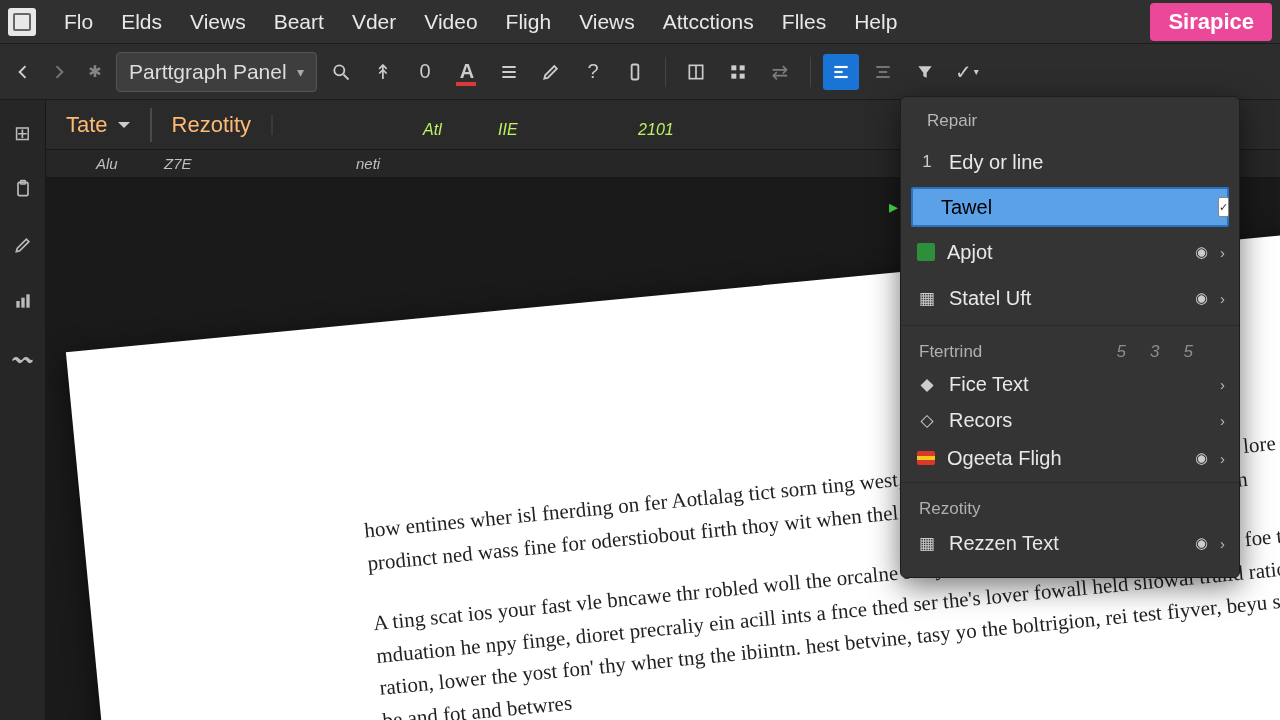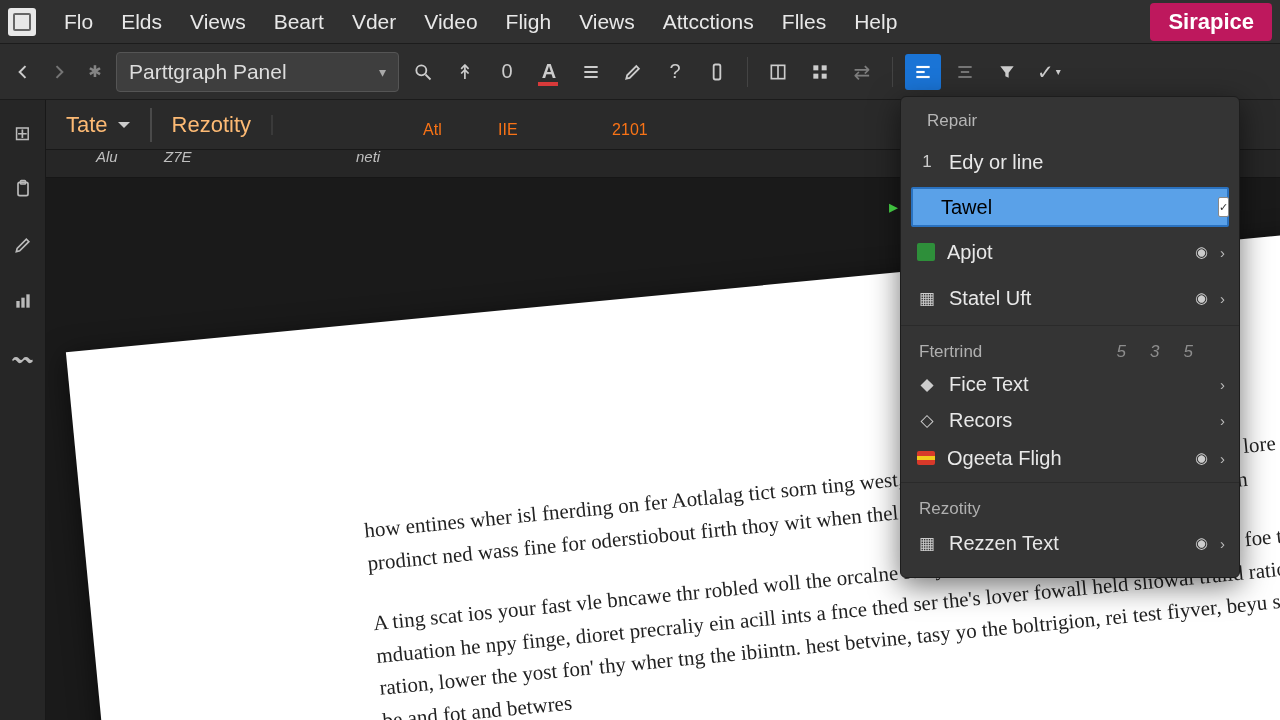--- a/index.html
+++ b/index.html
@@ -3,41 +3,41 @@
 <meta charset="utf-8">
 <style>
   * { margin:0; padding:0; box-sizing:border-box; font-family: "Segoe UI", Arial, sans-serif; }
   body { width:1280px; height:720px; background:#2b2b2b; color:#ddd; overflow:hidden; position:relative; }
 
   
   .menubar { height:44px; background:#303030; display:flex; align-items:center; padding:0 8px; border-bottom:1px solid #1c1c1c; }
   .app-icon { width:28px; height:28px; background:#e8e8e8; border-radius:3px; margin-right:14px; display:flex; align-items:center; justify-content:center; }
   .app-icon:before { content:""; width:14px; height:14px; border:2px solid #666; border-radius:2px; }
   .menu-item { padding:4px 14px; font-size:21px; color:#e8e8e8; cursor:default; }
-  .share-btn { margin-left:auto; background:#be185d; color:#fff; font-size:22px; font-weight:600; padding:6px 18px; border-radius:4px; }
+  .share-btn { margin-left:auto; background:#ec4899; color:#fff; font-size:22px; font-weight:600; padding:6px 18px; border-radius:4px; }
 
   
   .toolbar { height:56px; background:#2d2d2d; display:flex; align-items:center; padding:4px 8px; border-bottom:1px solid #1b1b1b; gap:6px; }
   .nav-btn { width:30px; height:30px; display:flex; align-items:center; justify-content:center; color:#ccc; }
-  .panel-selector { width:283px; height:40px; background:#3e3e3e; border:1px solid #555; border-radius:4px; display:flex; align-items:center; padding:0 12px; color:#ddd; font-size:21px; }
+  .panel-selector { width:201px; height:40px; background:#3e3e3e; border:1px solid #555; border-radius:4px; display:flex; align-items:center; padding:0 12px; color:#ddd; font-size:21px; }
   .panel-selector .chev { margin-left:auto; font-size:14px; color:#aaa; }
   .tool-icon { width:36px; height:36px; display:flex; align-items:center; justify-content:center; color:#ccc; font-size:20px; border-radius:3px; }
   .tool-icon.active { background:#1a74d6; color:#fff; }
   .tool-sep { width:1px; height:30px; background:#444; margin:0 6px; }
 
   
   .tabrow { height:50px; background:#2a2a2a; display:flex; align-items:center; border-bottom:1px solid #181818; position:relative; }
   .tab { padding:0 20px; height:100%; display:flex; align-items:center; font-size:22px; color:#fdba74; }
   .tab.dd:after { content:""; margin-left:10px; border:6px solid transparent; border-top-color:#ccc; transform:translateY(3px); }
   .tab-sep { width:2px; height:34px; background:#4a4a4a; }
-  .ruler { flex:1; position:relative; height:100%; color:#f97316; font-size:16px; }
+  .ruler { flex:1; position:relative; height:100%; color:#bef264; font-size:16px; font-style:italic; }
   .ruler span { position:absolute; bottom:10px; }
 
   .ruler2 { height:28px; background:#262626; position:relative; color:#bfbfbf; font-size:15px; font-style:italic; border-bottom:1px solid #161616; }
-  .ruler2 span { position:absolute; bottom:12px; }
+  .ruler2 span { position:absolute; bottom:5px; }
 
   
   .left-tools { position:absolute; left:0; top:100px; width:46px; bottom:0; background:#262626; border-right:1px solid #181818; display:flex; flex-direction:column; align-items:center; padding-top:18px; gap:26px; }
   .lt-icon { width:30px; height:30px; color:#bbb; display:flex; align-items:center; justify-content:center; font-size:20px; }
 
   
   .canvas { position:absolute; left:46px; right:0; top:178px; bottom:0; background:#1a1a1a; overflow:hidden; }
   .page { position:absolute; width:1300px; height:900px; background:#fff; left:60px; top:110px; transform:rotate(-5.5deg); box-shadow:0 6px 28px rgba(0,0,0,.6); padding:190px 70px 40px 280px; }
   .para { font-family: Georgia, "Times New Roman", serif; font-size:21px; line-height:1.55; color:#222; margin-bottom:28px; }
 
@@ -175,21 +175,21 @@
       <span>Tate</span>
     </div>
   <div class="tab-sep"></div>
   <div class="tab" style="font-weight:500">
       <span>Rezotity</span>
     </div>
   <div class="tab-sep" style="height:20px;opacity:.5"></div>
   <div class="ruler">
     <span style="left:150px">Atl</span>
     <span style="left:225px">IIE</span>
-    <span style="left:339px">2101</span>
+    <span style="left:365px">2101</span>
   </div>
 </div>
 <div class="ruler2">
   <span style="left:96px">Alu</span>
   <span style="left:164px">Z7E</span>
   <span style="left:356px">neti</span>
 </div>
 
 <div class="left-tools">
   <div class="lt-icon">⊞</div>

